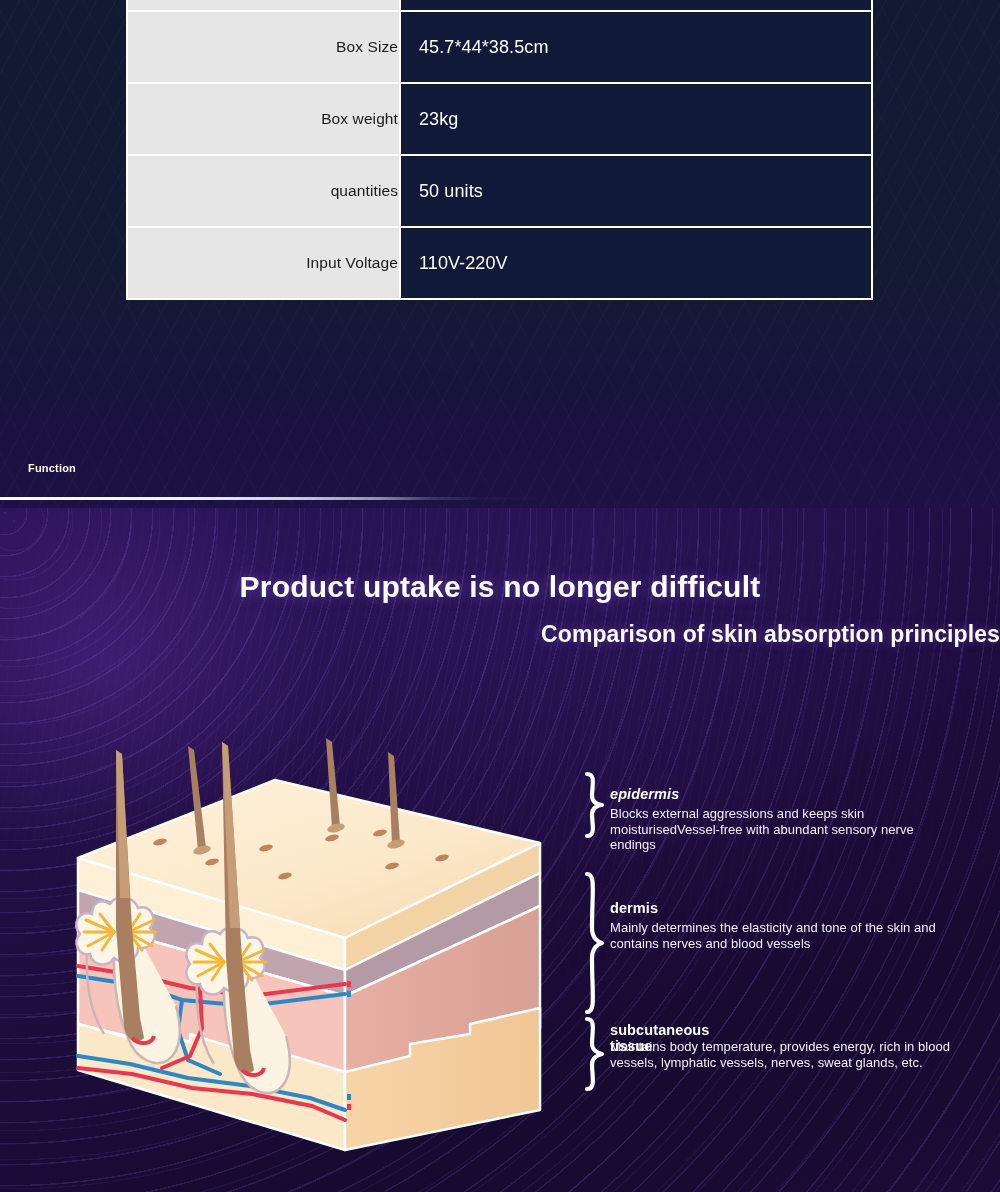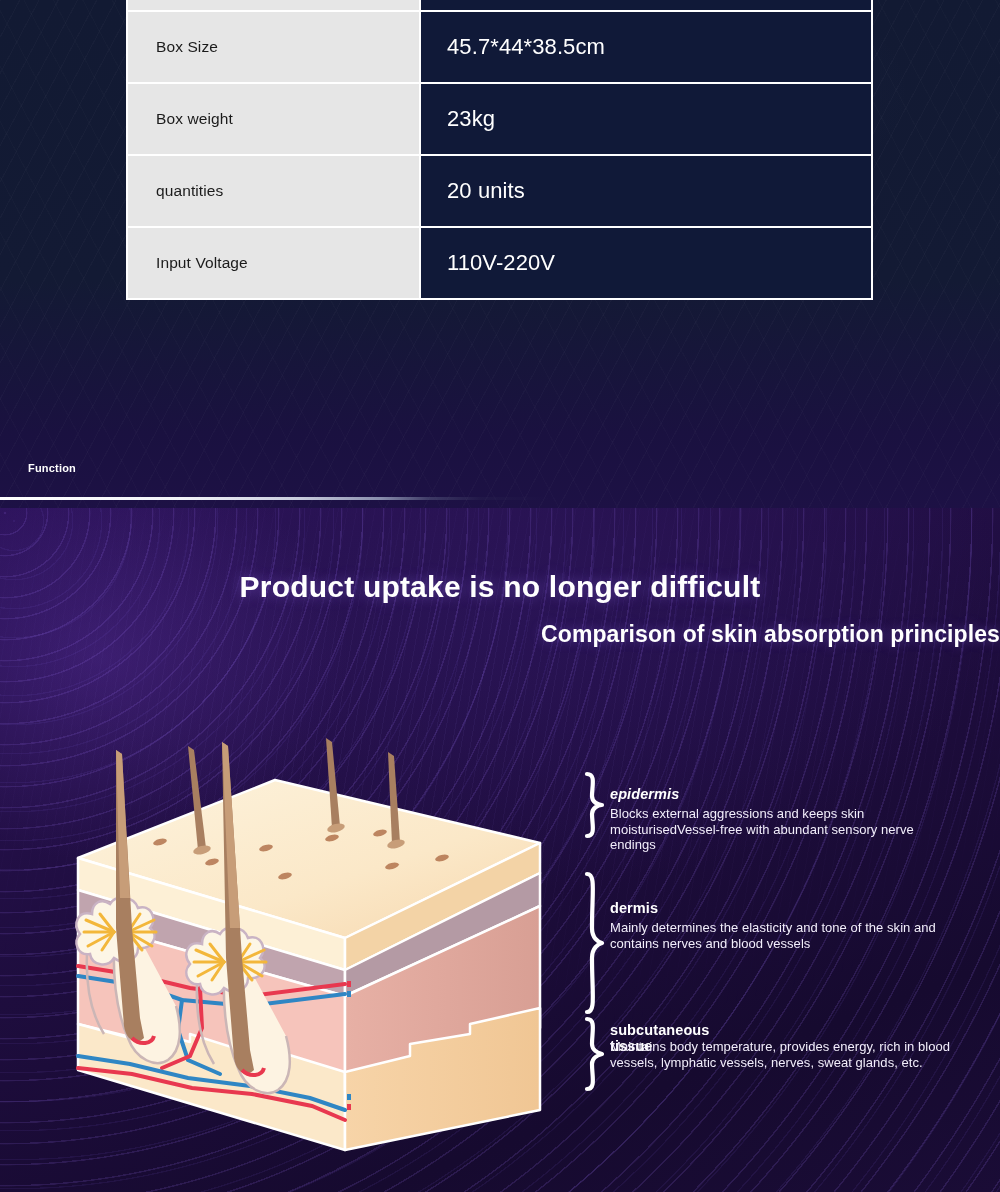--- a/index.html
+++ b/index.html
@@ -51,30 +51,31 @@
     vertical-align: middle;
     border-bottom: 2px solid #ffffff;
     font-size: 15.5px;
     letter-spacing: 0.1px;
   }
   .spec-table tr:first-child td { border-top: 2px solid #ffffff; }
   .spec-table .k {
     width: 262px;
     background: #e6e6e6;
     color: #1b1b1b;
-    padding-left: 28px;
+    padding-left: 8px;
     border-right: 2px solid #ffffff;
     border-left: 2px solid #ffffff;
+    text-align: right;
   }
   .spec-table .v {
     background: #101938;
     color: #ffffff;
-    padding-left: 26px;
+    padding-left: 18px;
     border-right: 2px solid #ffffff;
-    font-size: 22px;
+    font-size: 18px;
   }
 
   
   .function-block {
     position: absolute;
     left: 0;
     top: 462px;
     width: 1000px;
     height: 48px;
   }
@@ -229,21 +230,21 @@
         <tr>
           <td class="k">Box Size</td>
           <td class="v">45.7*44*38.5cm</td>
         </tr>
         <tr>
           <td class="k">Box weight</td>
           <td class="v">23kg</td>
         </tr>
         <tr>
           <td class="k">quantities</td>
-          <td class="v">20 units</td>
+          <td class="v">50 units</td>
         </tr>
         <tr>
           <td class="k">Input Voltage</td>
           <td class="v">110V-220V</td>
         </tr>
       </tbody>
     </table>
 
     <div class="function-block">
       <div class="function-label">Function</div>

